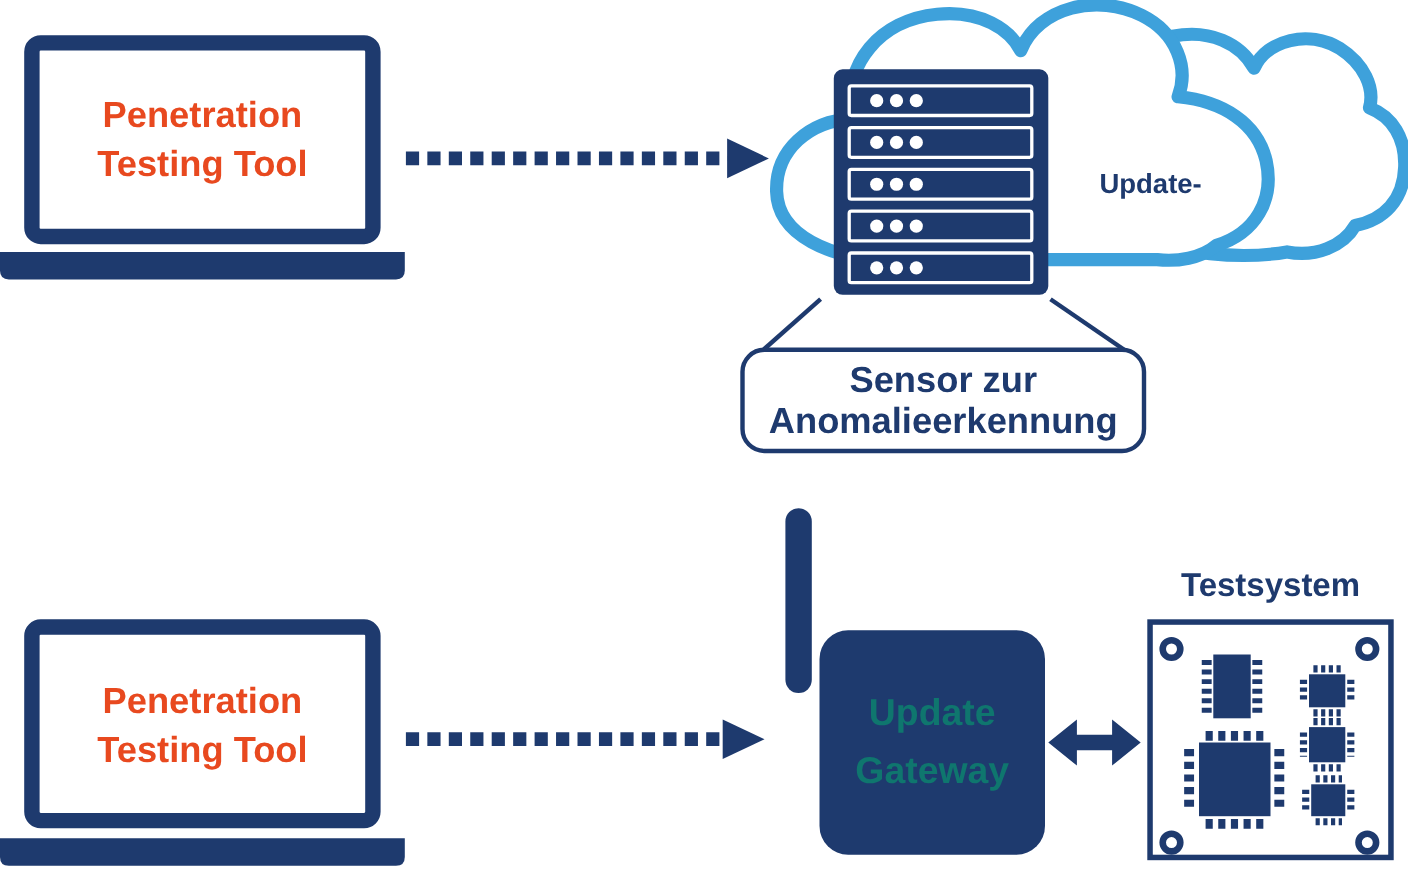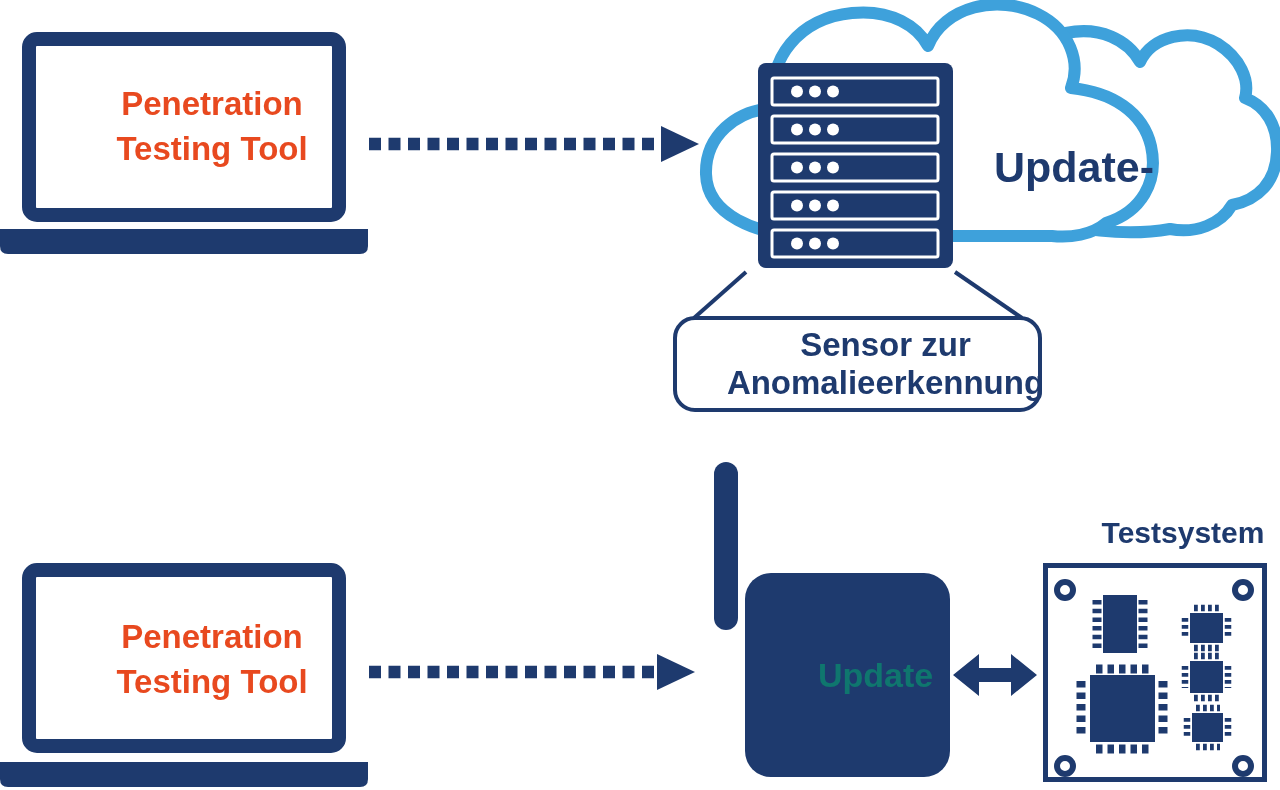--- a/index.html
+++ b/index.html
@@ -10,25 +10,24 @@
     overflow:hidden;
     font-family:"Liberation Sans", sans-serif;
     font-weight:700;
   }
   .shapes{position:absolute;left:0;top:0;width:1280px;height:790px;}
   .label{
     position:absolute;
     display:flex;flex-direction:column;
     align-items:center;justify-content:center;
     text-align:center;
-    padding-left:28px;
   }
   .label span{display:block;}
   .lbl-laptop{color:#E8491F;font-size:33px;line-height:45px;}
-  .lbl-server{color:#1E3A6E;font-size:43px;line-height:38px;}
+  .lbl-server{color:#1E3A6E;font-size:25px;line-height:38px;}
   .lbl-sensor{color:#1E3A6E;font-size:33px;line-height:38px;}
   .lbl-gateway{color:#0f766e;font-size:34px;line-height:53px;}
   .lbl-testsystem{color:#1E3A6E;font-size:30px;line-height:34px;}
 
   .pos-laptop-top{left:36px;top:50px;width:296px;height:151px;}
   .pos-laptop-bottom{left:36px;top:583px;width:296px;height:151px;}
   .pos-server{left:946px;top:117px;width:200px;height:100px;}
   .pos-sensor{left:673px;top:316px;width:369px;height:96px;}
   .pos-gateway{left:745px;top:573px;width:205px;height:204px;}
   .pos-testsystem{left:1043px;top:515px;width:224px;height:36px;}
@@ -179,19 +178,20 @@
     <span>Anomalieerkennung</span>
   </div>
 
   <div class="label lbl-laptop pos-laptop-bottom">
     <span>Penetration</span>
     <span>Testing Tool</span>
   </div>
 
   <div class="label lbl-gateway pos-gateway">
     <span>Update</span>
+    <span>Gateway</span>
   </div>
 
   <div class="label lbl-testsystem pos-testsystem">
     <span>Testsystem</span>
   </div>
 
 </div>
 
 </body></html>

